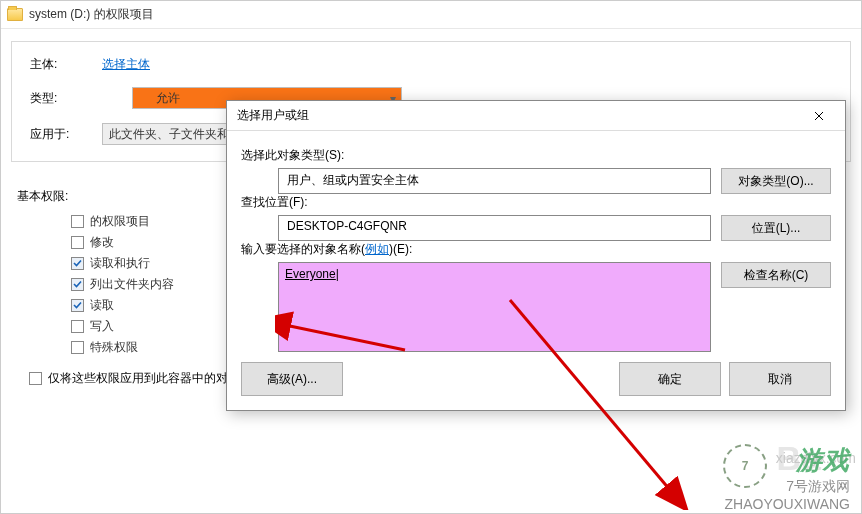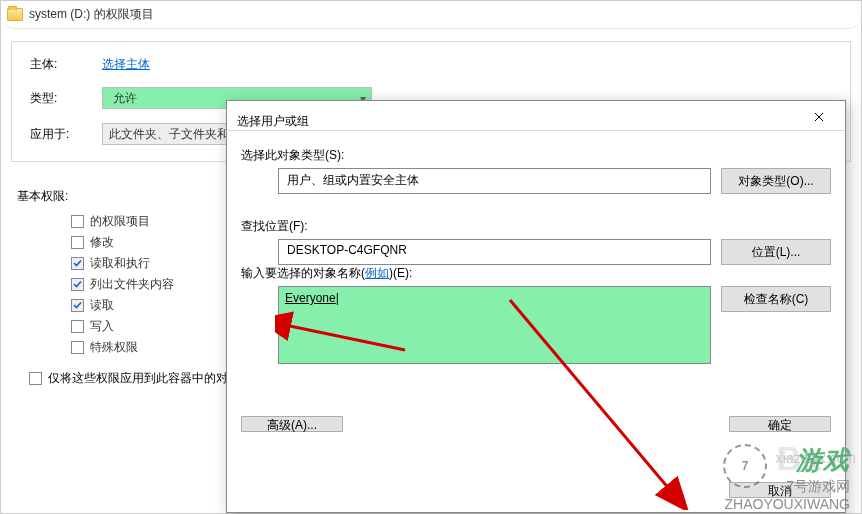--- a/index.html
+++ b/index.html
@@ -1,68 +1,68 @@
 <!DOCTYPE html>
 <html><head>
 <meta charset="utf-8">
 <style>
 * { box-sizing: border-box; margin: 0; padding: 0; font-family: "Microsoft YaHei", "Segoe UI", sans-serif; font-size: 12px; }
 body { background: #fff; width: 862px; height: 514px; overflow: hidden; position: relative; }
 
 
 .parent-window { position: absolute; top: 0; left: 0; width: 862px; height: 514px; background: #fff; border: 1px solid #ccc; }
-.parent-titlebar { height: 28px; background: #fff; display: flex; align-items: center; padding: 0 6px; border-bottom: 1px solid #e8e8e8; border-radius: 13px; }
+.parent-titlebar { height: 28px; background: #fff; display: flex; align-items: center; padding: 0 6px; border-bottom: 1px solid #e8e8e8; }
 .folder-icon { width: 16px; height: 13px; background: linear-gradient(#ffe79e,#f7ca4d); border: 1px solid #e0b040; border-radius: 1px 1px 0 0; margin-right: 6px; position: relative; }
 .folder-icon::before { content:''; position:absolute; top:-3px; left:0; width:7px; height:3px; background:#f7ca4d; border:1px solid #e0b040; border-bottom:none; border-radius:1px 1px 0 0; }
 .parent-title { color:#333; }
 
 .parent-body { padding: 12px 10px; }
 .field-box { border: 1px solid #d9d9d9; padding: 14px 18px 16px; }
 
 .row { display:flex; align-items:center; margin-bottom: 14px; gap: 16px; }
 .row-label { width: 56px; color:#000; }
 .principal-link { color:#0066cc; text-decoration: underline; cursor:pointer; }
 
-.type-select { width: 270px; height: 22px; background:#86efac; border:1px solid #bfbfbf; padding: 2px 10px; color:#333; }
+.type-select { width: 270px; height: 22px; background:#f97316; border:1px solid #bfbfbf; padding: 2px 23px; color:#333;margin-left:30px; }
 .applies-select { width: 270px; height: 22px; background:#eee; border:1px solid #bfbfbf; padding: 2px 6px; color:#333; }
 .select-wrap { position:relative; display:inline-block; }
 .select-caret { position:absolute; right:6px; top:5px; color:#666; pointer-events:none; }
 
 .perms-heading { margin: 26px 0 8px 6px; color:#000; }
 .perm-list { margin-left: 60px; }
 .perm-item { display:flex; align-items:center; margin-bottom: 4px; color:#333; }
 .cb { width:13px; height:13px; border:1px solid #888; margin-right:6px; display:inline-flex; align-items:center; justify-content:center; background:#fff; }
 .cb.checked { background:#e9f0f8; }
 .cb.checked svg { display:block; }
 .cb svg { display:none; }
 
 .only-apply { display:flex; align-items:center; margin-left: 18px; margin-top: 14px; color:#000; }
 
 
 .dialog { position:absolute; left:226px; top:100px; width:620px; background:#fff; border:1px solid #888; box-shadow: 3px 3px 14px rgba(0,0,0,.25); }
-.dlg-titlebar { height:30px; display:flex; align-items:flex-end; justify-content:space-between; padding: 0 4px 0 10px; border-bottom:1px solid #ddd; }
+.dlg-titlebar { height:30px; display:flex; align-items:center; justify-content:space-between; padding: 0 4px 0 10px; border-bottom:1px solid #ddd; }
 .dlg-title { color:#000; }
 .dlg-close { width:44px; height:26px; display:flex; align-items:center; justify-content:center; cursor:pointer; }
 .dlg-body { padding: 10px 14px 12px; }
 
 .dlg-label { margin: 6px 0 4px; color:#000; }
 .dlg-field-row { display:flex; gap:10px; align-items:flex-start;margin-left:37px; }
 .ro-input { flex:1; height:26px; border:1px solid #888; padding:3px 8px; background:#fff; color:#000; }
-.ta-input { flex:1; height:78px; border:1px solid #888; padding:4px 6px; background:#86efac; color:#000; resize:none; font-family:inherit; }
+.ta-input { flex:1; height:90px; border:1px solid #888; padding:4px 6px; background:#f0abfc; color:#000; resize:none; font-family:inherit; }
 .obj-name { text-decoration: underline; }
 .obj-name::after { content:'|'; margin-left:0px; color:#000; animation: blink 1s step-end infinite; }
 @keyframes blink { 50% { opacity:0; } }
 
 .side-btn { width:110px; height:26px; border:1px solid #adadad; background:#e1e1e1; cursor:pointer; color:#000; }
 
 .example-link { color:#0066cc; text-decoration:underline; cursor:pointer; }
 
 .dlg-footer { display:flex; justify-content:space-between; padding:10px 0 2px; }
-.dlg-footer-right { display:flex; gap:8px;flex-direction:column; }
-.btn { width:102px; height:16px; border:1px solid #adadad; background:#e1e1e1; cursor:pointer; color:#000;margin-top:42px; }
+.dlg-footer-right { display:flex; gap:8px; }
+.btn { width:102px; height:34px; border:1px solid #adadad; background:#e1e1e1; cursor:pointer; color:#000; }
 
 
 .arrow { position:absolute; pointer-events:none; }
 
 
 .watermark { position:absolute; right:12px; bottom:2px; opacity:.85; text-align:right; }
 .wm-big { font-size:26px; font-style:italic; font-weight:700; color:#4a6; letter-spacing:1px; }
 .wm-small { font-size:14px; color:#7a7a7a; }
 .wm-badge { position:absolute; right:95px; bottom:26px; width:44px; height:44px; border:2px dashed #3a6132; border-radius:50%; display:flex; align-items:center; justify-content:center; color:#3a6132; font-weight:700; opacity:.6; }
 .wm-url { position:absolute; right:6px; bottom:48px; font-size:14px; color:#c9c9c9; }
@@ -159,21 +159,21 @@
     </span>
   </div>
   <div class="dlg-body">
 
     <div class="dlg-label">选择此对象类型(S):</div>
     <div class="dlg-field-row">
       <div class="ro-input">用户、组或内置安全主体</div>
       <button class="side-btn">对象类型(O)...</button>
     </div>
 
-    <div class="dlg-label" style="margin-top:24px">查找位置(F):</div>
+    <div class="dlg-label" style="margin-top:0">查找位置(F):</div>
     <div class="dlg-field-row">
       <div class="ro-input">DESKTOP-C4GFQNR</div>
       <button class="side-btn">位置(L)...</button>
     </div>
 
     <div class="dlg-label" style="margin-top:0">
       <span>输入要选择的对象名称(</span><a class="example-link">例如</a><span>)(E):</span>
     </div>
     <div class="dlg-field-row">
       <div class="ta-input"><span class="obj-name">Everyone</span></div>

